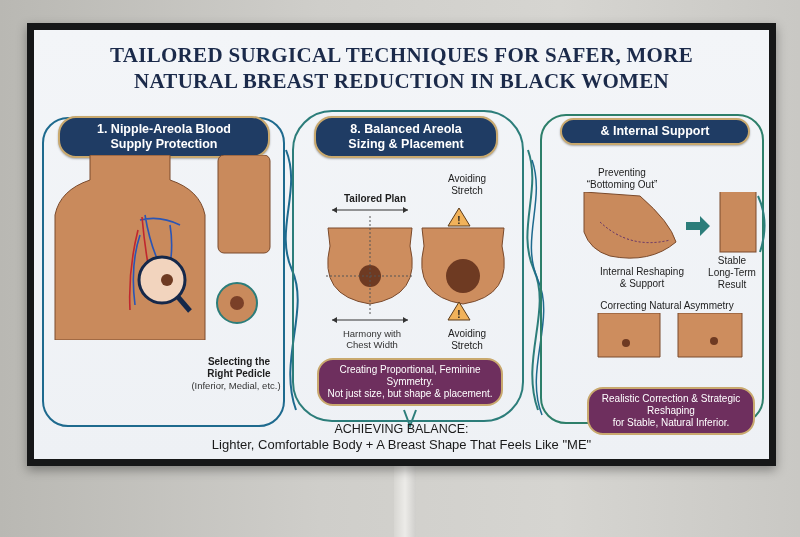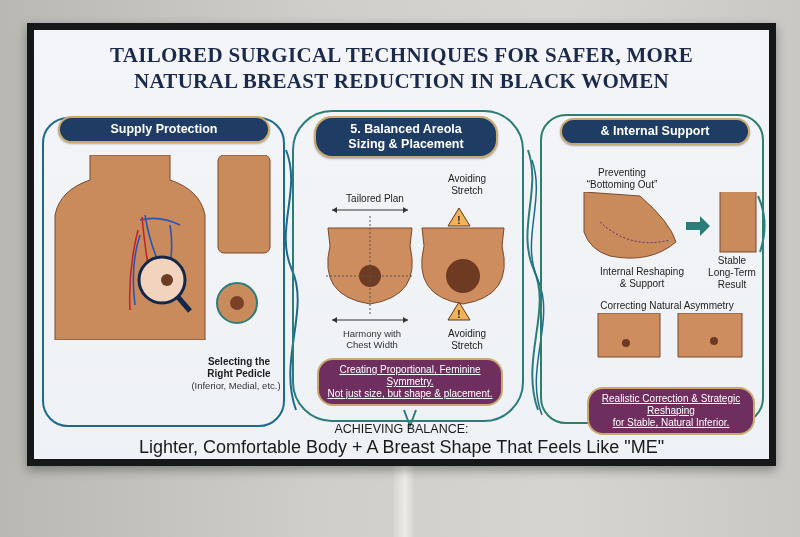--- a/index.html
+++ b/index.html
@@ -40,27 +40,26 @@
     position: absolute; background: #1f3c64; color: #fff;
     border: 2px solid #c9a96e; border-radius: 18px;
     text-align: center; font-weight: bold; font-size: 12.5px; line-height: 15px;
     padding: 4px 6px; box-shadow: 0 1px 2px rgba(0,0,0,0.3);
   }
   .goal-pill {
     position: absolute; background: #6e2f5e; color: #fff;
     border: 2px solid #c9a96e; border-radius: 16px;
     text-align: center; font-size: 10px; line-height: 12px; padding: 4px 6px;
     font-family: "Liberation Sans", sans-serif;
-    text-decoration: underline;
   }
   .lbl { position: absolute; text-align: center; color: #1d1d1d; font-size: 10px; line-height: 12px; font-weight: bold; }
   .sub { position: absolute; text-align: center; color: #333; font-size: 9px; line-height: 11px; }
   .illus { position: absolute; }
   .footer-h { position: absolute; left: 0; right: 0; top: 392px; text-align: center; font-size: 12.5px; color: #1a1a1a; }
-  .footer-t { position: absolute; left: 0; right: 0; top: 407px; text-align: center; font-size: 18px; color: #1a1a1a; }
+  .footer-t { position: absolute; left: 0; right: 0; top: 407px; text-align: center; font-size: 13px; color: #1a1a1a; }
 </style>
 </head>
 <body>
 
 <div class="cable"></div>
 
 <div class="tv">
   <div class="screen">
 
     <div class="title">
@@ -70,20 +69,21 @@
 
     <svg class="illus" style="left:0;top:80px" width="735" height="330">
       <path d="M252 40 C 268 80, 240 120, 258 160 S 244 250, 262 300" stroke="#1e6a8e" stroke-width="2" fill="none"></path>
       <path d="M494 40 C 508 80, 482 120, 500 160 S 486 250, 504 300" stroke="#2c7d7a" stroke-width="2" fill="none"></path>
       <path d="M498 50 C 512 90, 486 130, 504 170 S 490 260, 508 305" stroke="#1e6a8e" stroke-width="1.5" fill="none"></path>
       <path d="M370 300 L 376 316 L 382 300" stroke="#2c7d7a" stroke-width="2" fill="none"></path>
     </svg>
 
     <div class="panel p1"></div>
     <div class="header-pill" style="left:24px;top:86px;width:212px;">
+      <div>1. Nipple-Areola Blood</div>
       <div>Supply Protection</div>
     </div>
     <svg class="illus" style="left:16px;top:125px" width="230" height="185">
 
       <path d="M40 0 L40 25 Q 10 35 5 60 L 5 185 L 155 185 L 155 60 Q 150 35 120 25 L 120 0 Z" fill="#c98a5c" stroke="#7a4a2c" stroke-width="1"></path>
 
       <path d="M90 65 Q 110 60 130 70 M95 60 Q 100 90 110 110 M120 70 Q 125 100 115 130 M90 80 Q 80 110 85 150" stroke="#2a55b5" stroke-width="1.6" fill="none"></path>
       <path d="M92 62 Q 95 95 100 120 M88 75 Q 78 115 80 155" stroke="#c0262e" stroke-width="1.6" fill="none"></path>
 
       <circle cx="112" cy="125" r="23" fill="#f2d4be" stroke="#15284a" stroke-width="3"></circle>
@@ -96,24 +96,24 @@
       <rect x="168" y="0" width="52" height="98" rx="6" fill="#c98a5c" stroke="#7a4a2c" stroke-width="1"></rect>
     </svg>
     <div class="lbl" style="left:160px;top:326px;width:90px;">
       <div>Selecting the</div>
       <div>Right Pedicle</div>
     </div>
     <div class="sub" style="left:150px;top:350px;width:104px;font-size:9.5px;">(Inferior, Medial, etc.)</div>
 
     <div class="panel p2"></div>
     <div class="header-pill" style="left:280px;top:86px;width:184px;">
-      <div>5. Balanced Areola</div>
+      <div>8. Balanced Areola</div>
       <div>Sizing &amp; Placement</div>
     </div>
-    <div class="lbl" style="left:296px;top:163px;width:90px;font-weight:normal;">Tailored Plan</div>
+    <div class="lbl" style="left:296px;top:163px;width:90px;font-weight:bold;">Tailored Plan</div>
     <div class="lbl" style="left:398px;top:143px;width:70px;font-weight:normal;">
       <div>Avoiding</div>
       <div>Stretch</div>
     </div>
     <svg class="illus" style="left:292px;top:176px" width="182" height="118">
 
       <line x1="6" y1="4" x2="82" y2="4" stroke="#333" stroke-width="1"></line>
       <path d="M6 4 l5 -3 v6z M82 4 l-5 -3 v6z" fill="#333"></path>
 
       <path d="M133 2 L144 20 L122 20 Z" fill="#f1b25a" stroke="#5a3a1a" stroke-width="1"></path>

